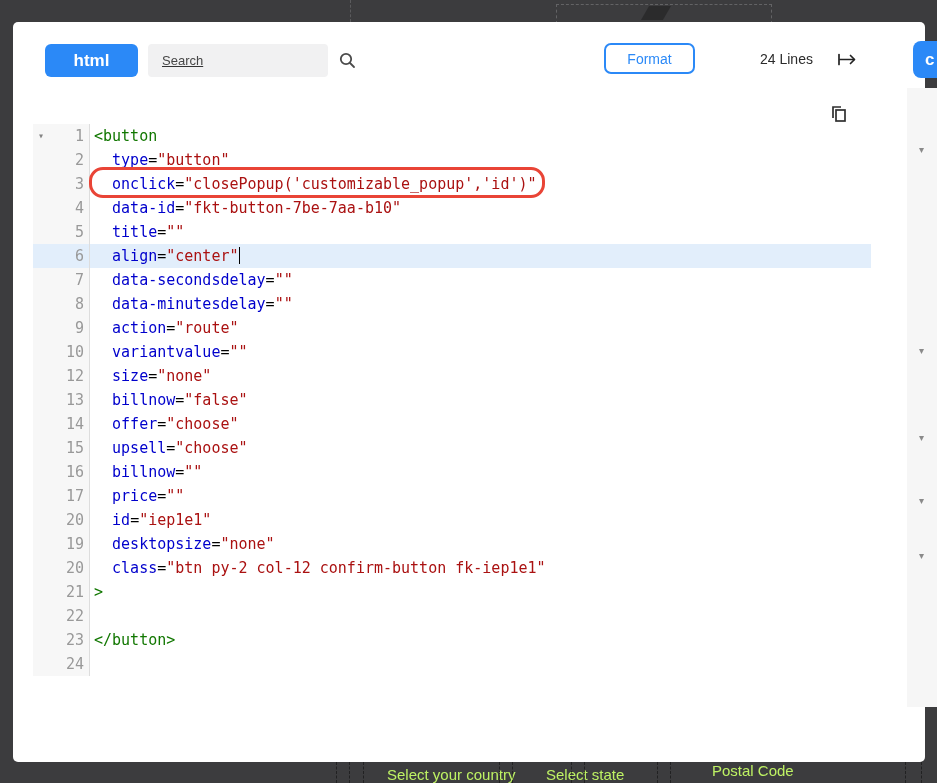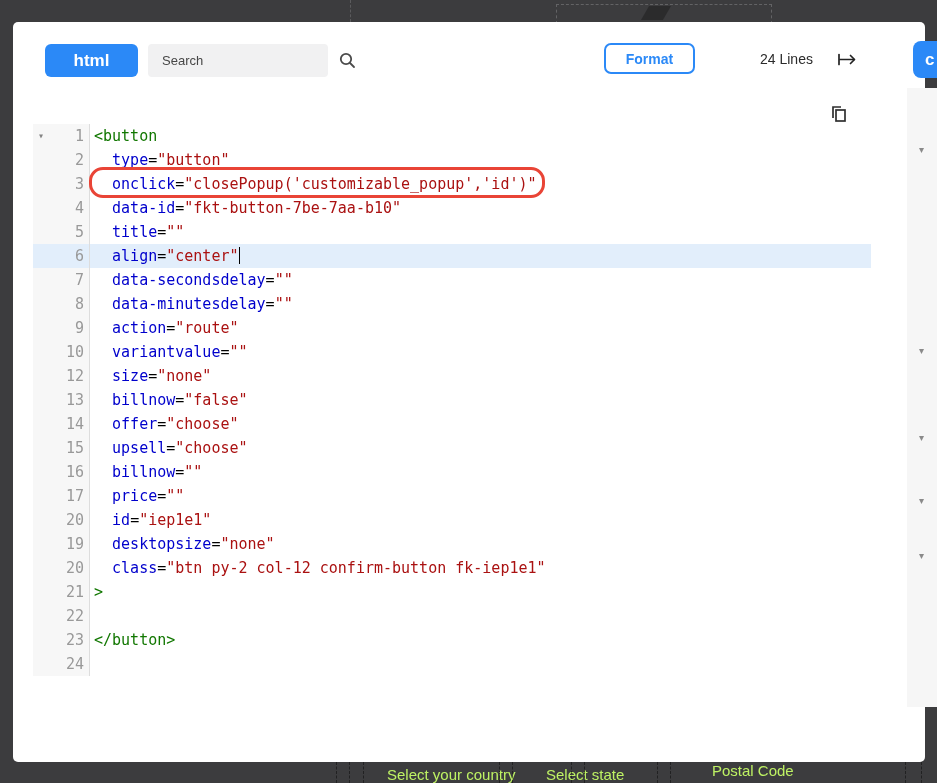--- a/index.html
+++ b/index.html
@@ -12,25 +12,25 @@
   .bottom-strip{position:absolute;left:0;top:762px;width:937px;height:21px;}
   .bfield{position:absolute;top:4px;color:#bef264;font-size:15px;font-weight:500;white-space:nowrap;}
   .bdash{position:absolute;top:0;height:21px;border-left:1px dashed rgba(0,0,0,0.45);}
   
   .modal{position:absolute;left:13px;top:22px;width:912px;height:740px;background:#fff;border-radius:5px;}
   .badge{position:absolute;left:32px;top:22px;width:93px;height:33px;background:#2b89f7;border-radius:6px;
          color:#fff;font-weight:bold;font-size:17px;display:flex;align-items:center;justify-content:center;cursor:pointer;}
   .search{position:absolute;left:135px;top:22px;width:180px;height:33px;background:#f1f1f2;border-radius:4px;
           display:flex;align-items:center;}
   .search input{border:none;background:transparent;outline:none;flex:1;padding:0 0 0 14px;
-          font-family:"Liberation Sans",sans-serif;font-size:13px;color:#333;}
+          font-family:"Liberation Sans",sans-serif;font-size:13px;color:#333;text-decoration:underline;}
   .search input::placeholder{color:#474747;opacity:1;}
   .search .mag{margin-right:10px;display:flex;}
   .format-btn{position:absolute;left:591px;top:21px;width:91px;height:31px;background:#fff;border:2px solid #2b89f7;
-          border-radius:7px;color:#2b89f7;font-weight:bold;font-size:14px;display:flex;align-items:center;justify-content:center;
+          border-radius:7px;color:#2b89f7;font-weight:normal;font-size:14px;display:flex;align-items:center;justify-content:center;
           box-sizing:border-box;cursor:pointer;}
   .linecount{position:absolute;left:747px;top:29px;font-size:14px;color:#2b2b2b;white-space:nowrap;}
   .wrap-ic{position:absolute;left:823px;top:30px;display:flex;cursor:pointer;}
   .badge2{position:absolute;left:900px;top:19px;width:50px;height:37px;background:#2b89f7;border-radius:8px;
           color:#fff;font-weight:bold;font-size:17px;display:flex;align-items:center;padding-left:12px;box-sizing:border-box;cursor:pointer;}
   
   .editor{position:absolute;left:20px;top:70px;width:838px;height:618px;background:#fff;overflow:hidden;}
   .cm-lines{position:absolute;left:0;top:32px;right:0;}
   .cm-row{display:flex;height:24px;line-height:24px;font-family:"DejaVu Sans Mono","Liberation Mono",monospace;font-size:15px;}
   .cm-row.active{background:#e2eefb;}

